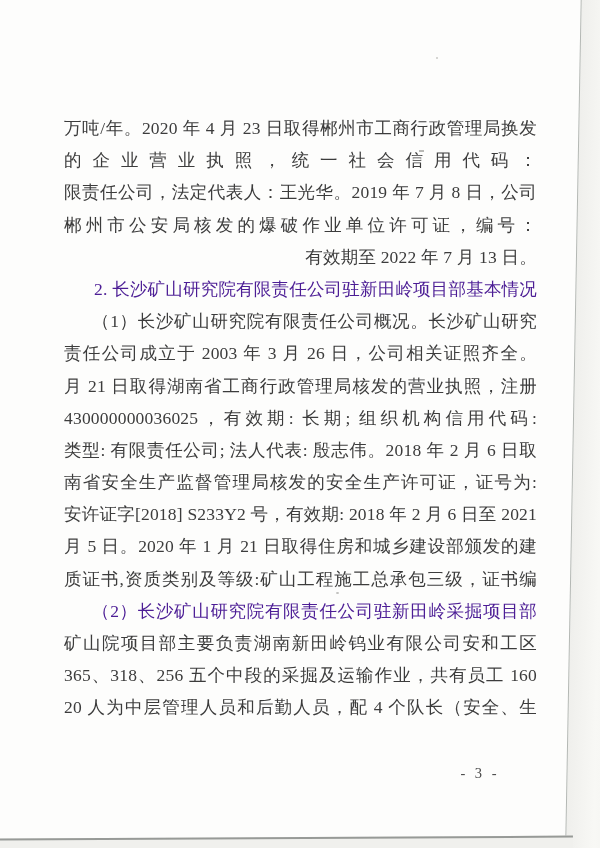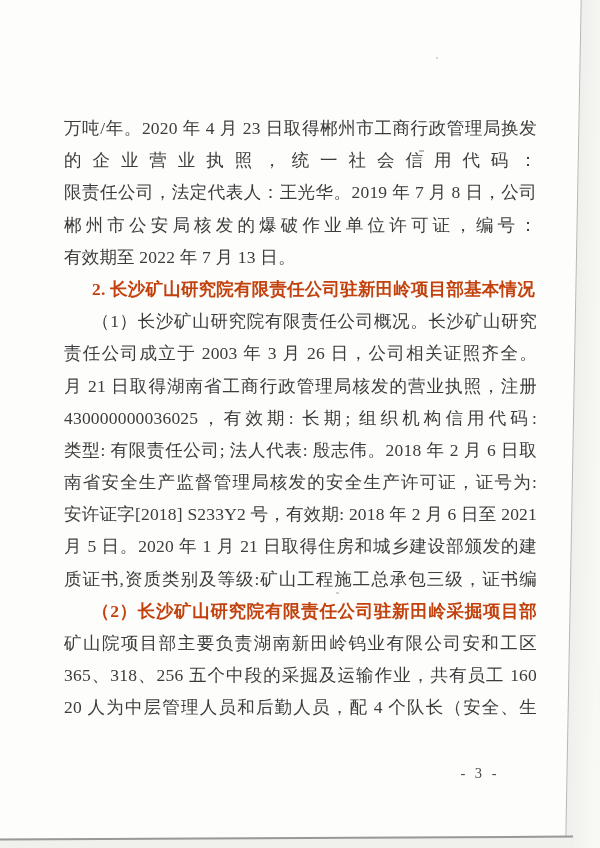--- a/index.html
+++ b/index.html
@@ -21,29 +21,30 @@
     width: 473px;
   }
   .line {
     height: 32.2px;
     line-height: 32.2px;
     font-size: 17.5px;
     color: #3c3c3c;
     white-space: nowrap;
     overflow: hidden;
     letter-spacing: 0.2px;
+    text-align: right;
   }
   .line.fill {
     white-space: normal;
     text-align: justify;
     text-align-last: justify;
   }
   .line.bold {
-    font-weight: 700;
-    color: #c2410c;
+    font-weight: 400;
+    color: #4c1d95;
   }
   .line.indent {
     text-indent: 28px;
   }
   .pagenum {
     position: absolute;
     left: 448px; top: 765px;
     width: 64px;
     text-align: center;
     font-size: 14.5px;

